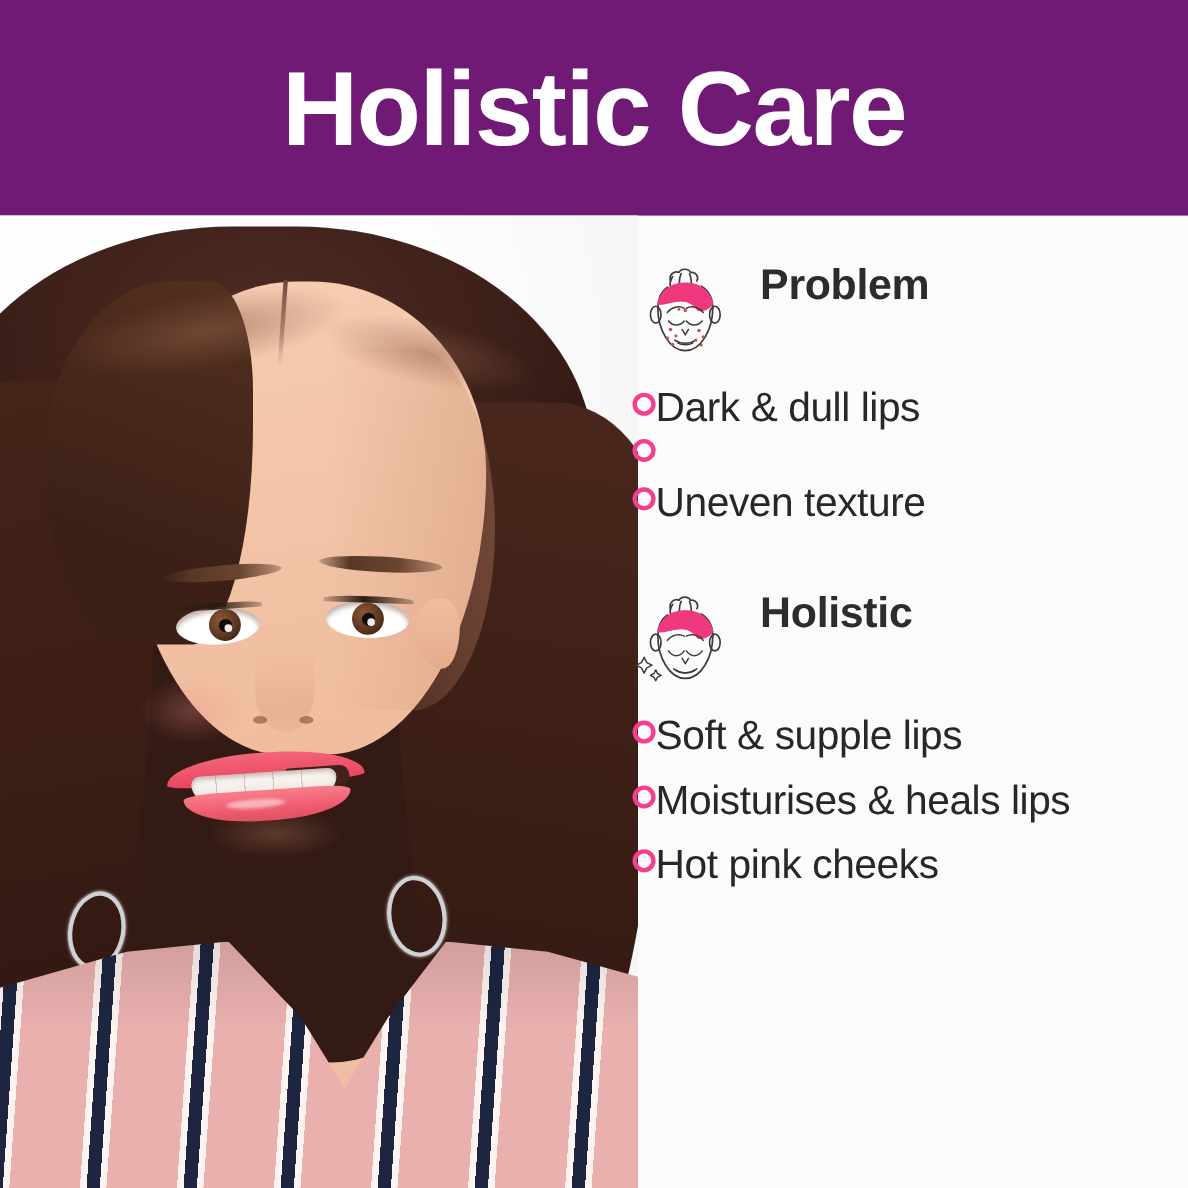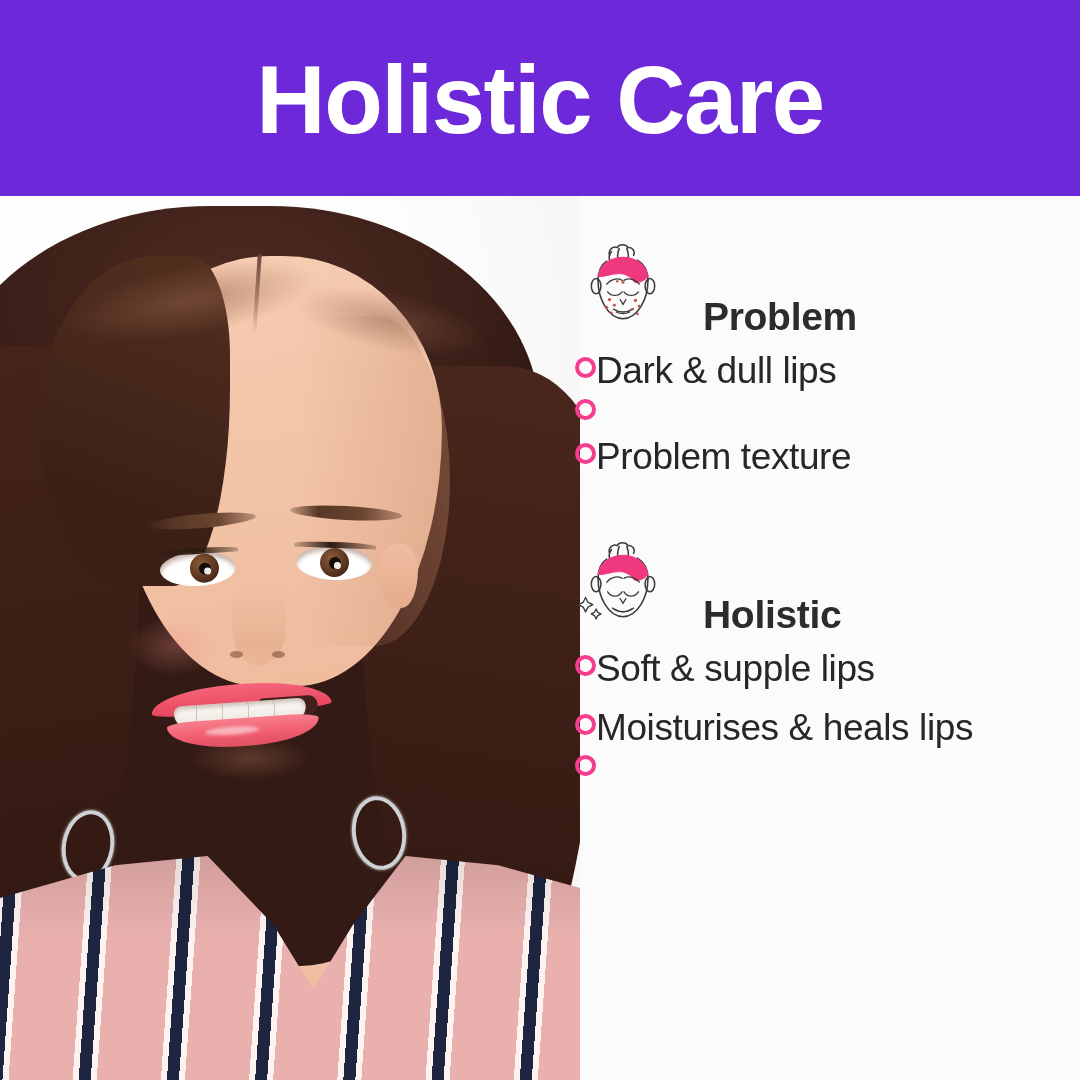--- a/index.html
+++ b/index.html
@@ -16,21 +16,21 @@
     font-family: "Liberation Sans", sans-serif;
     -webkit-font-smoothing: antialiased;
   }
 
   
   .header-banner {
     position: absolute;
     left: 0; top: 0;
     width: 1080px;
     height: 196px;
-    background: #6d28d9;
+    background: #701a75;
     display: flex;
     align-items: center;
     justify-content: center;
   }
   .header-title {
     font-size: 96px;
     font-weight: bold;
     color: #ffffff;
     letter-spacing: -1.5px;
     line-height: 1;
@@ -343,22 +343,22 @@
   .content {
     position: absolute;
     left: 575px;
     top: 240px;
     width: 500px;
   }
   .section + .section { margin-top: 52px; }
 
   .section-head {
     display: flex;
-    align-items: flex-end;
-    gap: 32px;
+    align-items: flex-start;
+    gap: 20px;
     height: 96px;
   }
   .head-icon { width: 96px; height: 96px; flex: 0 0 96px; }
   .head-label {
     font-size: 39px;
     font-weight: bold;
     color: #2c2c2c;
     letter-spacing: -0.3px;
     line-height: 1;
   }
@@ -504,21 +504,21 @@
       <ul class="bullets">
         <li class="bullet">
           <span class="bullet-dot"></span>
           <span class="bullet-text">Dark &amp; dull lips</span>
         </li>
         <li class="bullet">
           <span class="bullet-dot"></span>
         </li>
         <li class="bullet">
           <span class="bullet-dot"></span>
-          <span class="bullet-text">Problem texture</span>
+          <span class="bullet-text">Uneven texture</span>
         </li>
       </ul>
     </div>
 
     <div class="section">
       <div class="section-head">
         <svg class="head-icon" viewBox="0 0 100 100">
           <g fill="none" stroke="#3b3b3b" stroke-width="1.6" stroke-linecap="round" stroke-linejoin="round">
             <path d="M36 16 c-2-6 4-10 8-8 2-4 9-4 11 0 5-1 8 4 6 8"></path>
             <path d="M38 12 c-3 4-3 9 0 13"></path>
@@ -551,18 +551,19 @@
         <li class="bullet">
           <span class="bullet-dot"></span>
           <span class="bullet-text">Soft &amp; supple lips</span>
         </li>
         <li class="bullet">
           <span class="bullet-dot"></span>
           <span class="bullet-text">Moisturises &amp; heals lips</span>
         </li>
         <li class="bullet">
           <span class="bullet-dot"></span>
+          <span class="bullet-text">Hot pink cheeks</span>
         </li>
       </ul>
     </div>
 
   </div>
 </div>
 
 </body></html>

